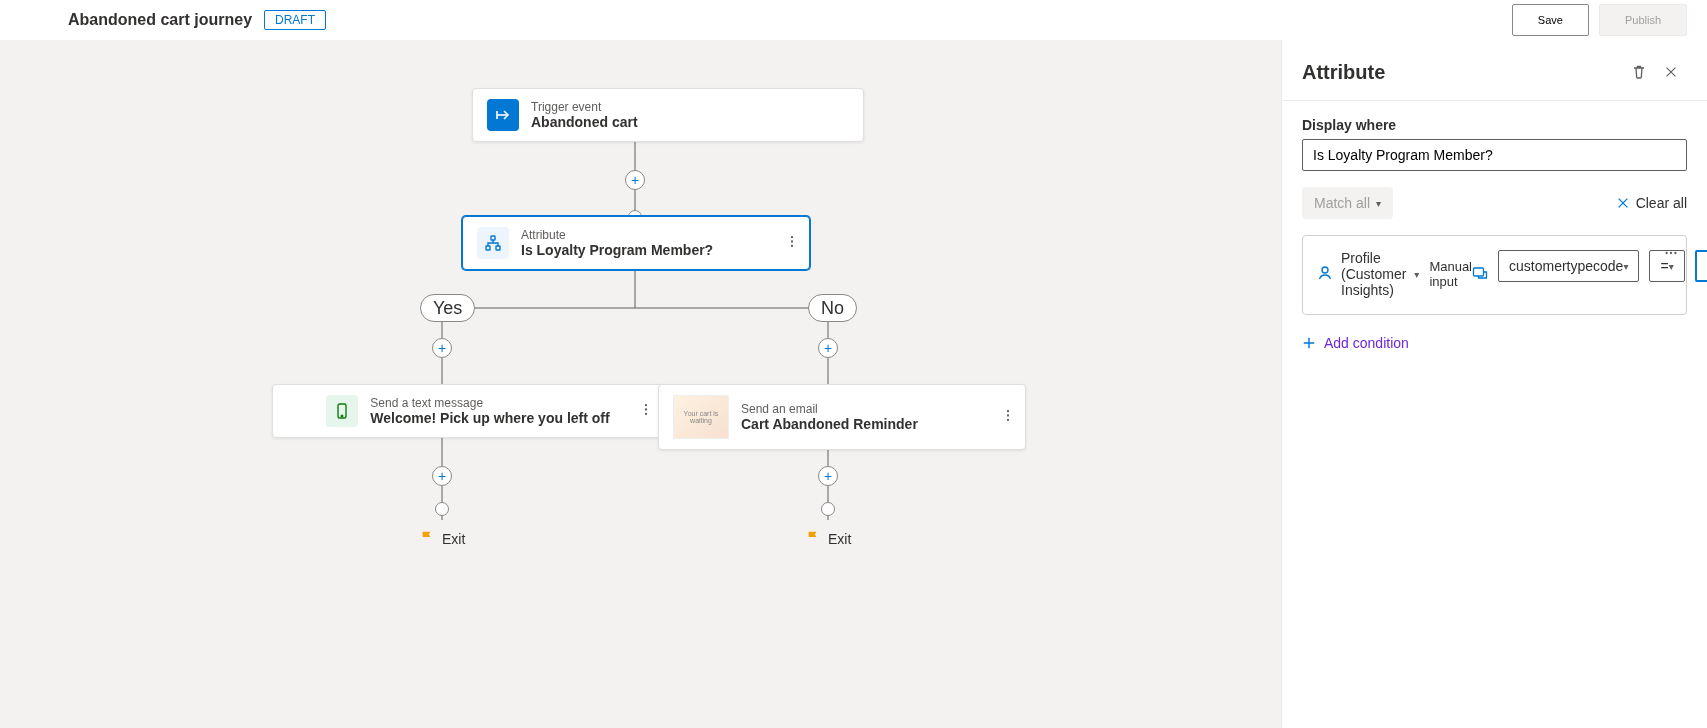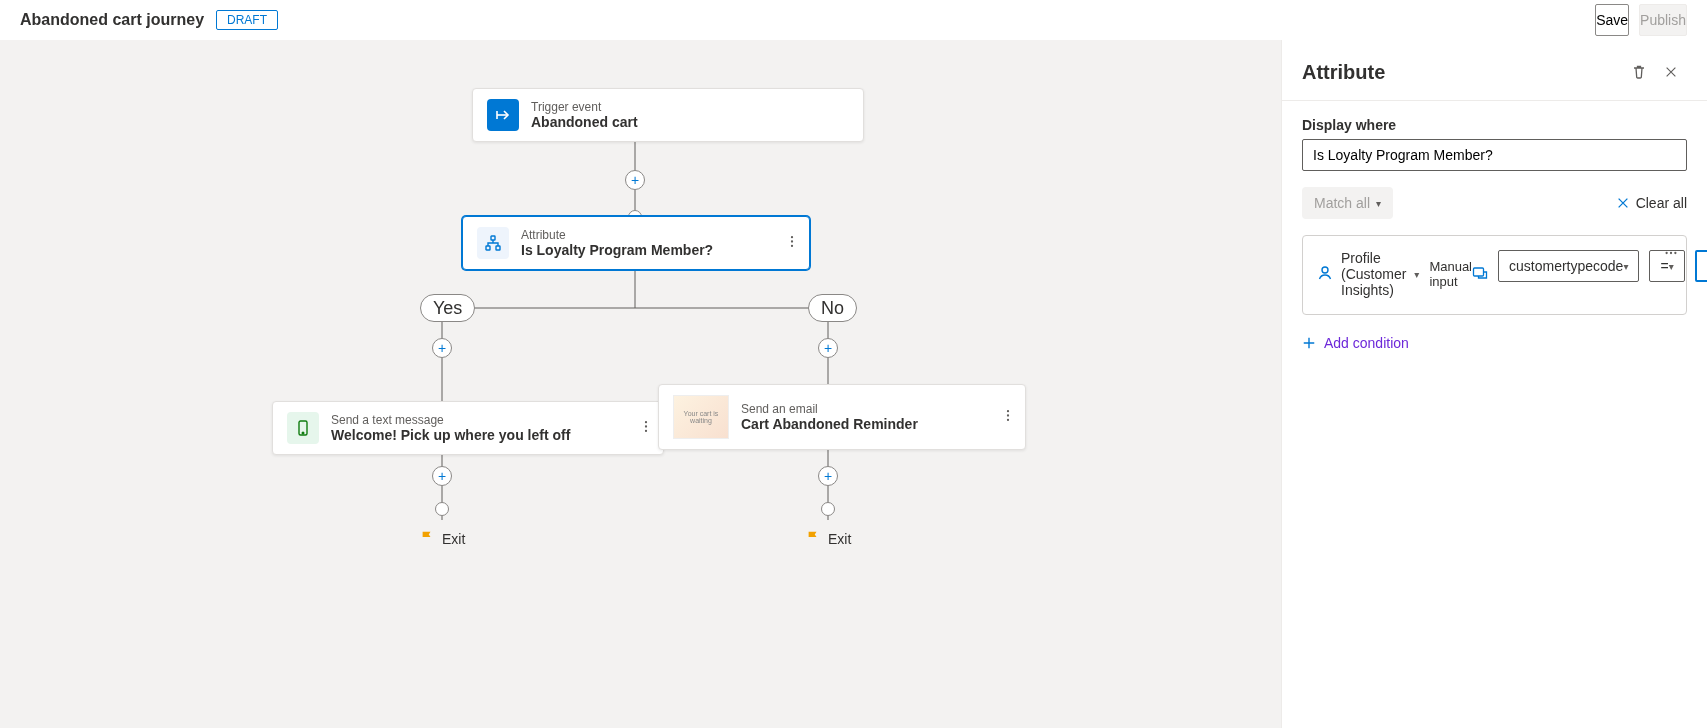--- a/index.html
+++ b/index.html
@@ -14,37 +14,38 @@
   }
 
   
   .topbar {
     height: 40px;
     display: flex;
     align-items: center;
     padding: 0 20px;
     background: #fff;
     border-bottom: 1px solid #ffffff;
+    margin-left: 48px;
   }
   .title-area { display: flex; align-items: center; gap: 12px; flex: 1; }
   .title { font-weight: 600; font-size: 16px; }
   .draft-pill {
     border: 1px solid #0078d4;
     color: #0078d4;
     font-size: 12px;
     padding: 2px 10px;
     border-radius: 2px;
   }
   .topbar-actions { display: flex; gap: 10px; }
   .btn {
-    height: 32px; padding: 0 0;
+    height: 32px; padding: 0 25px;
     border: 1px solid #8a8886;
     background: #fff;
     border-radius: 2px;
-    font-size: 14px;
+    font-size: 11px;
     cursor: pointer;
   }
   .btn[disabled] {
     background: #f3f2f1;
     border: 1px solid #edebe9;
     color: #a19f9d;
     cursor: default;
   }
 
   
@@ -282,21 +283,21 @@
     <div class="branch-pill" style="left:420px; top:254px;">
       <span>Yes</span>
     </div>
     <div class="branch-pill" style="left:808px; top:254px;">
       <span>No</span>
     </div>
 
     <div class="circle plus" style="left:432px; top:298px;">+</div>
     <div class="circle plus" style="left:818px; top:298px;">+</div>
 
-    <div class="node" style="left:272px; top:361px; width:392px;">
+    <div class="node" style="left:272px; top:344px; width:392px;justify-content:center;">
       <div class="node-icon green">
         <svg width="16" height="16" viewBox="0 0 16 16" fill="none" stroke="currentColor" stroke-width="1.4">
             <rect x="4" y="1" width="8" height="14" rx="1.5"></rect>
             <circle cx="8" cy="13" r="0.8" fill="currentColor"></circle>
           </svg>
       </div>
       <div class="node-text">
         <span class="node-over">Send a text message</span>
         <span class="node-title">Welcome! Pick up where you left off</span>
       </div>

